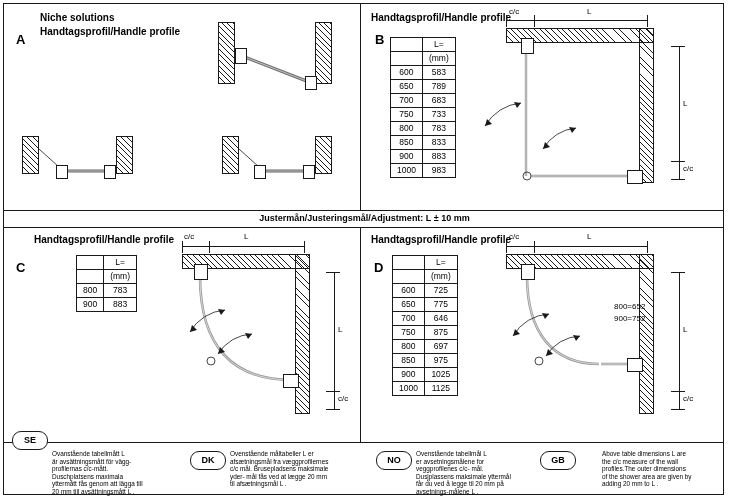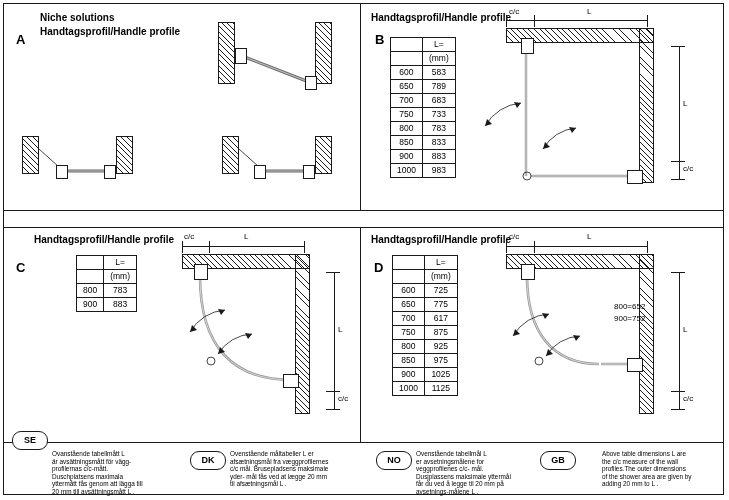--- a/index.html
+++ b/index.html
@@ -213,20 +213,21 @@
       <path d="M160,99 l-7,-1 l3,6 z" fill="#1a1a1a"></path>
       <path d="M182,145 A42,42 0 0 1 215,124" fill="none" stroke="#1a1a1a" stroke-width="0.8"></path>
       <path d="M182,145 l2,-7 l5,5 z" fill="#1a1a1a"></path>
       <path d="M215,124 l-7,-1 l3,6 z" fill="#1a1a1a"></path>
       <circle cx="166" cy="172" r="4" fill="none" stroke="#1a1a1a" stroke-width="0.8"></circle>
     </svg>
     <div class="hinge" style="left:160px;top:34px;width:11px;height:14px;border:1px solid #1a1a1a;background:#fff;"></div>
     <div class="hinge" style="left:266px;top:166px;width:14px;height:12px;border:1px solid #1a1a1a;background:#fff;"></div>
   </div>
 
+  <div class="banner" style="left:0;top:213px;">Justermån/Justeringsmål/Adjustment: L ± 10 mm</div>
 
   <div class="panel" style="left:4px;top:228px;width:356px;height:214px;">
     <div class="panel-letter" style="left:12px;top:32px;">C</div>
     <div class="panel-title bold" style="left:30px;top:6px;">Handtagsprofil/Handle profile</div>
 
     <table class="dim" style="left:72px;top:27px;">
       <tbody>
           <tr>
         <td></td>
         <td>L=</td>
@@ -297,29 +298,29 @@
       <tr>
             <td>600</td>
             <td>725</td>
           </tr>
       <tr>
             <td>650</td>
             <td>775</td>
           </tr>
       <tr>
             <td>700</td>
-            <td>617</td>
+            <td>646</td>
           </tr>
       <tr>
             <td>750</td>
             <td>875</td>
           </tr>
       <tr>
             <td>800</td>
-            <td>925</td>
+            <td>697</td>
           </tr>
       <tr>
             <td>850</td>
             <td>975</td>
           </tr>
       <tr>
             <td>900</td>
             <td>1025</td>
           </tr>
       <tr>

